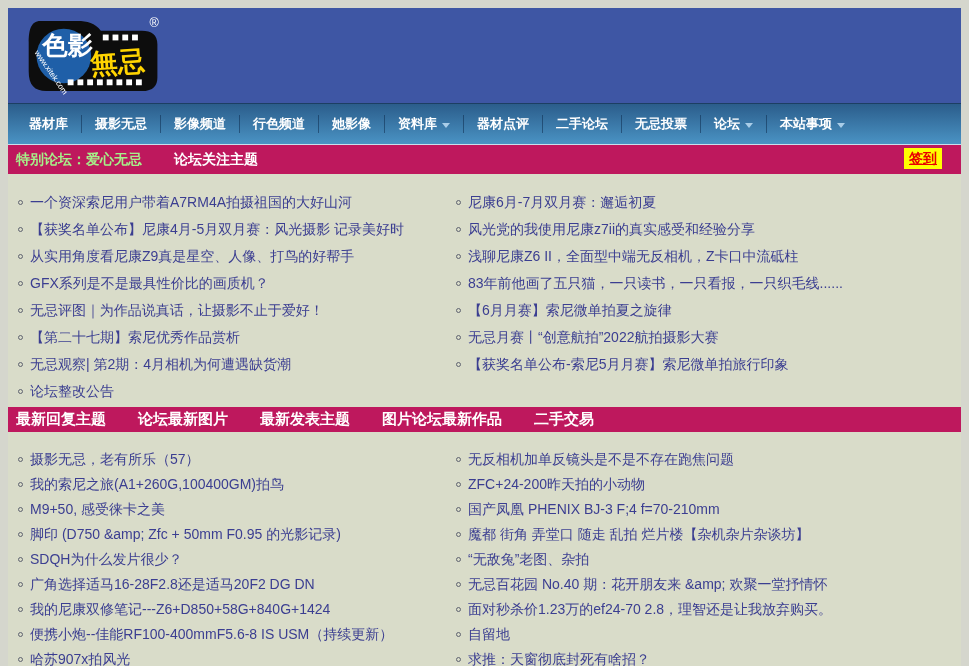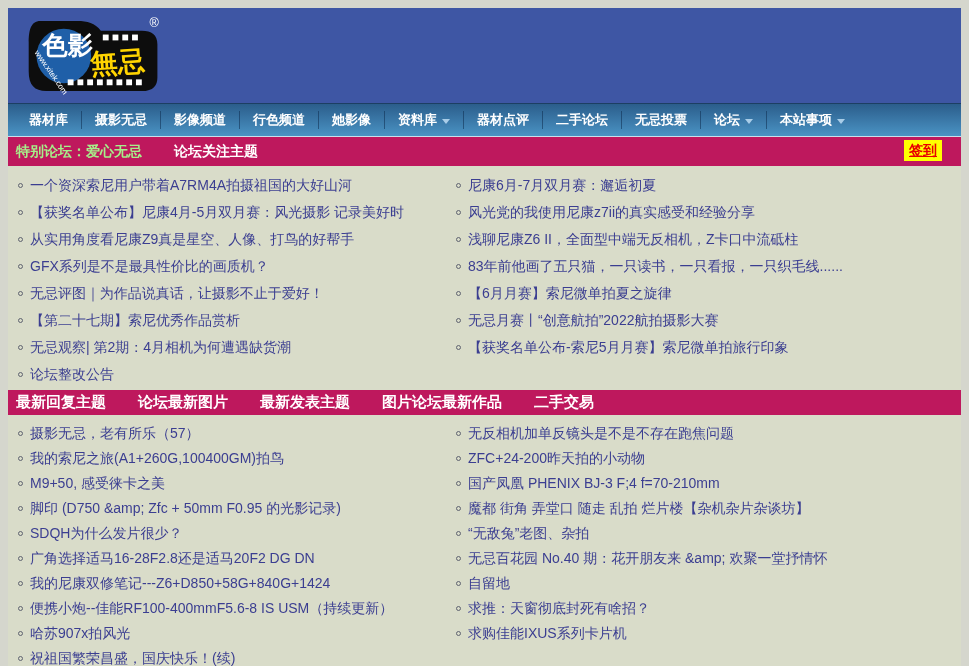--- a/index.html
+++ b/index.html
@@ -10,21 +10,21 @@
     padding:8px;
   }
   .page { width:953px; background:#d9dcc9; }
 
   
   .site-header { height:95px; background:#3e56a4; position:relative; }
   .logo { position:absolute; left:18px; top:9px; width:138px; height:78px; }
 
   
   .main-nav {
-    height:34px;
+    height:42px;
     background:linear-gradient(#2b5d8b,#4a93c4);
     border-top:1px solid #1c3f63;
     border-bottom:1px solid #c9dfec;
     display:flex; align-items:center;
     padding-left:8px;
   }
   .nav-item {
     color:#ffffff; font-size:13px; font-weight:bold;
     padding:0 13px; cursor:pointer; text-decoration:none;
     border-left:1px solid rgba(15,45,80,.55);
@@ -50,21 +50,21 @@
     position:absolute; right:19px; top:3px;
     background:#ffff00; color:#e80000; font-size:14px; font-weight:bold;
     text-decoration:underline; padding:1px 5px 2px; cursor:pointer;
     border:none; line-height:18px;
   }
   .tabs-bar { height:25px; padding:0 8px; }
   .tab { color:#fff; font-size:15px; font-weight:bold; margin-right:32px; cursor:pointer; }
 
   
   .topics-section { display:flex; padding:6px 0 2px 0; }
-  .col { list-style:none; }
+  .col { list-style:none;margin-top:9px; }
   .col-left  { width:438px; padding-left:10px; }
   .col-right { flex:1; padding-left:10px; }
   .topic { display:flex; align-items:baseline; cursor:pointer; }
   .sec1 .topic { line-height:27px; }
   .sec2 .topic { line-height:25px; }
   .bullet {
     width:5px; height:5px; border:1px solid #5f6370; border-radius:50%;
     display:inline-block; margin-right:7px; flex:none; position:relative; top:-2px;
   }
   .topic-text {
@@ -295,20 +295,24 @@
         <li class="topic">
           <span class="bullet"></span>
           <span class="topic-text">“无敌兔”老图、杂拍</span>
         </li>
         <li class="topic">
           <span class="bullet"></span>
           <span class="topic-text">无忌百花园 No.40 期：花开朋友来 &amp;amp; 欢聚一堂抒情怀</span>
         </li>
         <li class="topic">
           <span class="bullet"></span>
+          <span class="topic-text">面对秒杀价1.23万的ef24-70 2.8，理智还是让我放弃购买。</span>
+        </li>
+        <li class="topic">
+          <span class="bullet"></span>
           <span class="topic-text">自留地</span>
         </li>
         <li class="topic">
           <span class="bullet"></span>
           <span class="topic-text">求推：天窗彻底封死有啥招？</span>
         </li>
         <li class="topic">
           <span class="bullet"></span>
           <span class="topic-text">求购佳能IXUS系列卡片机</span>
         </li>

